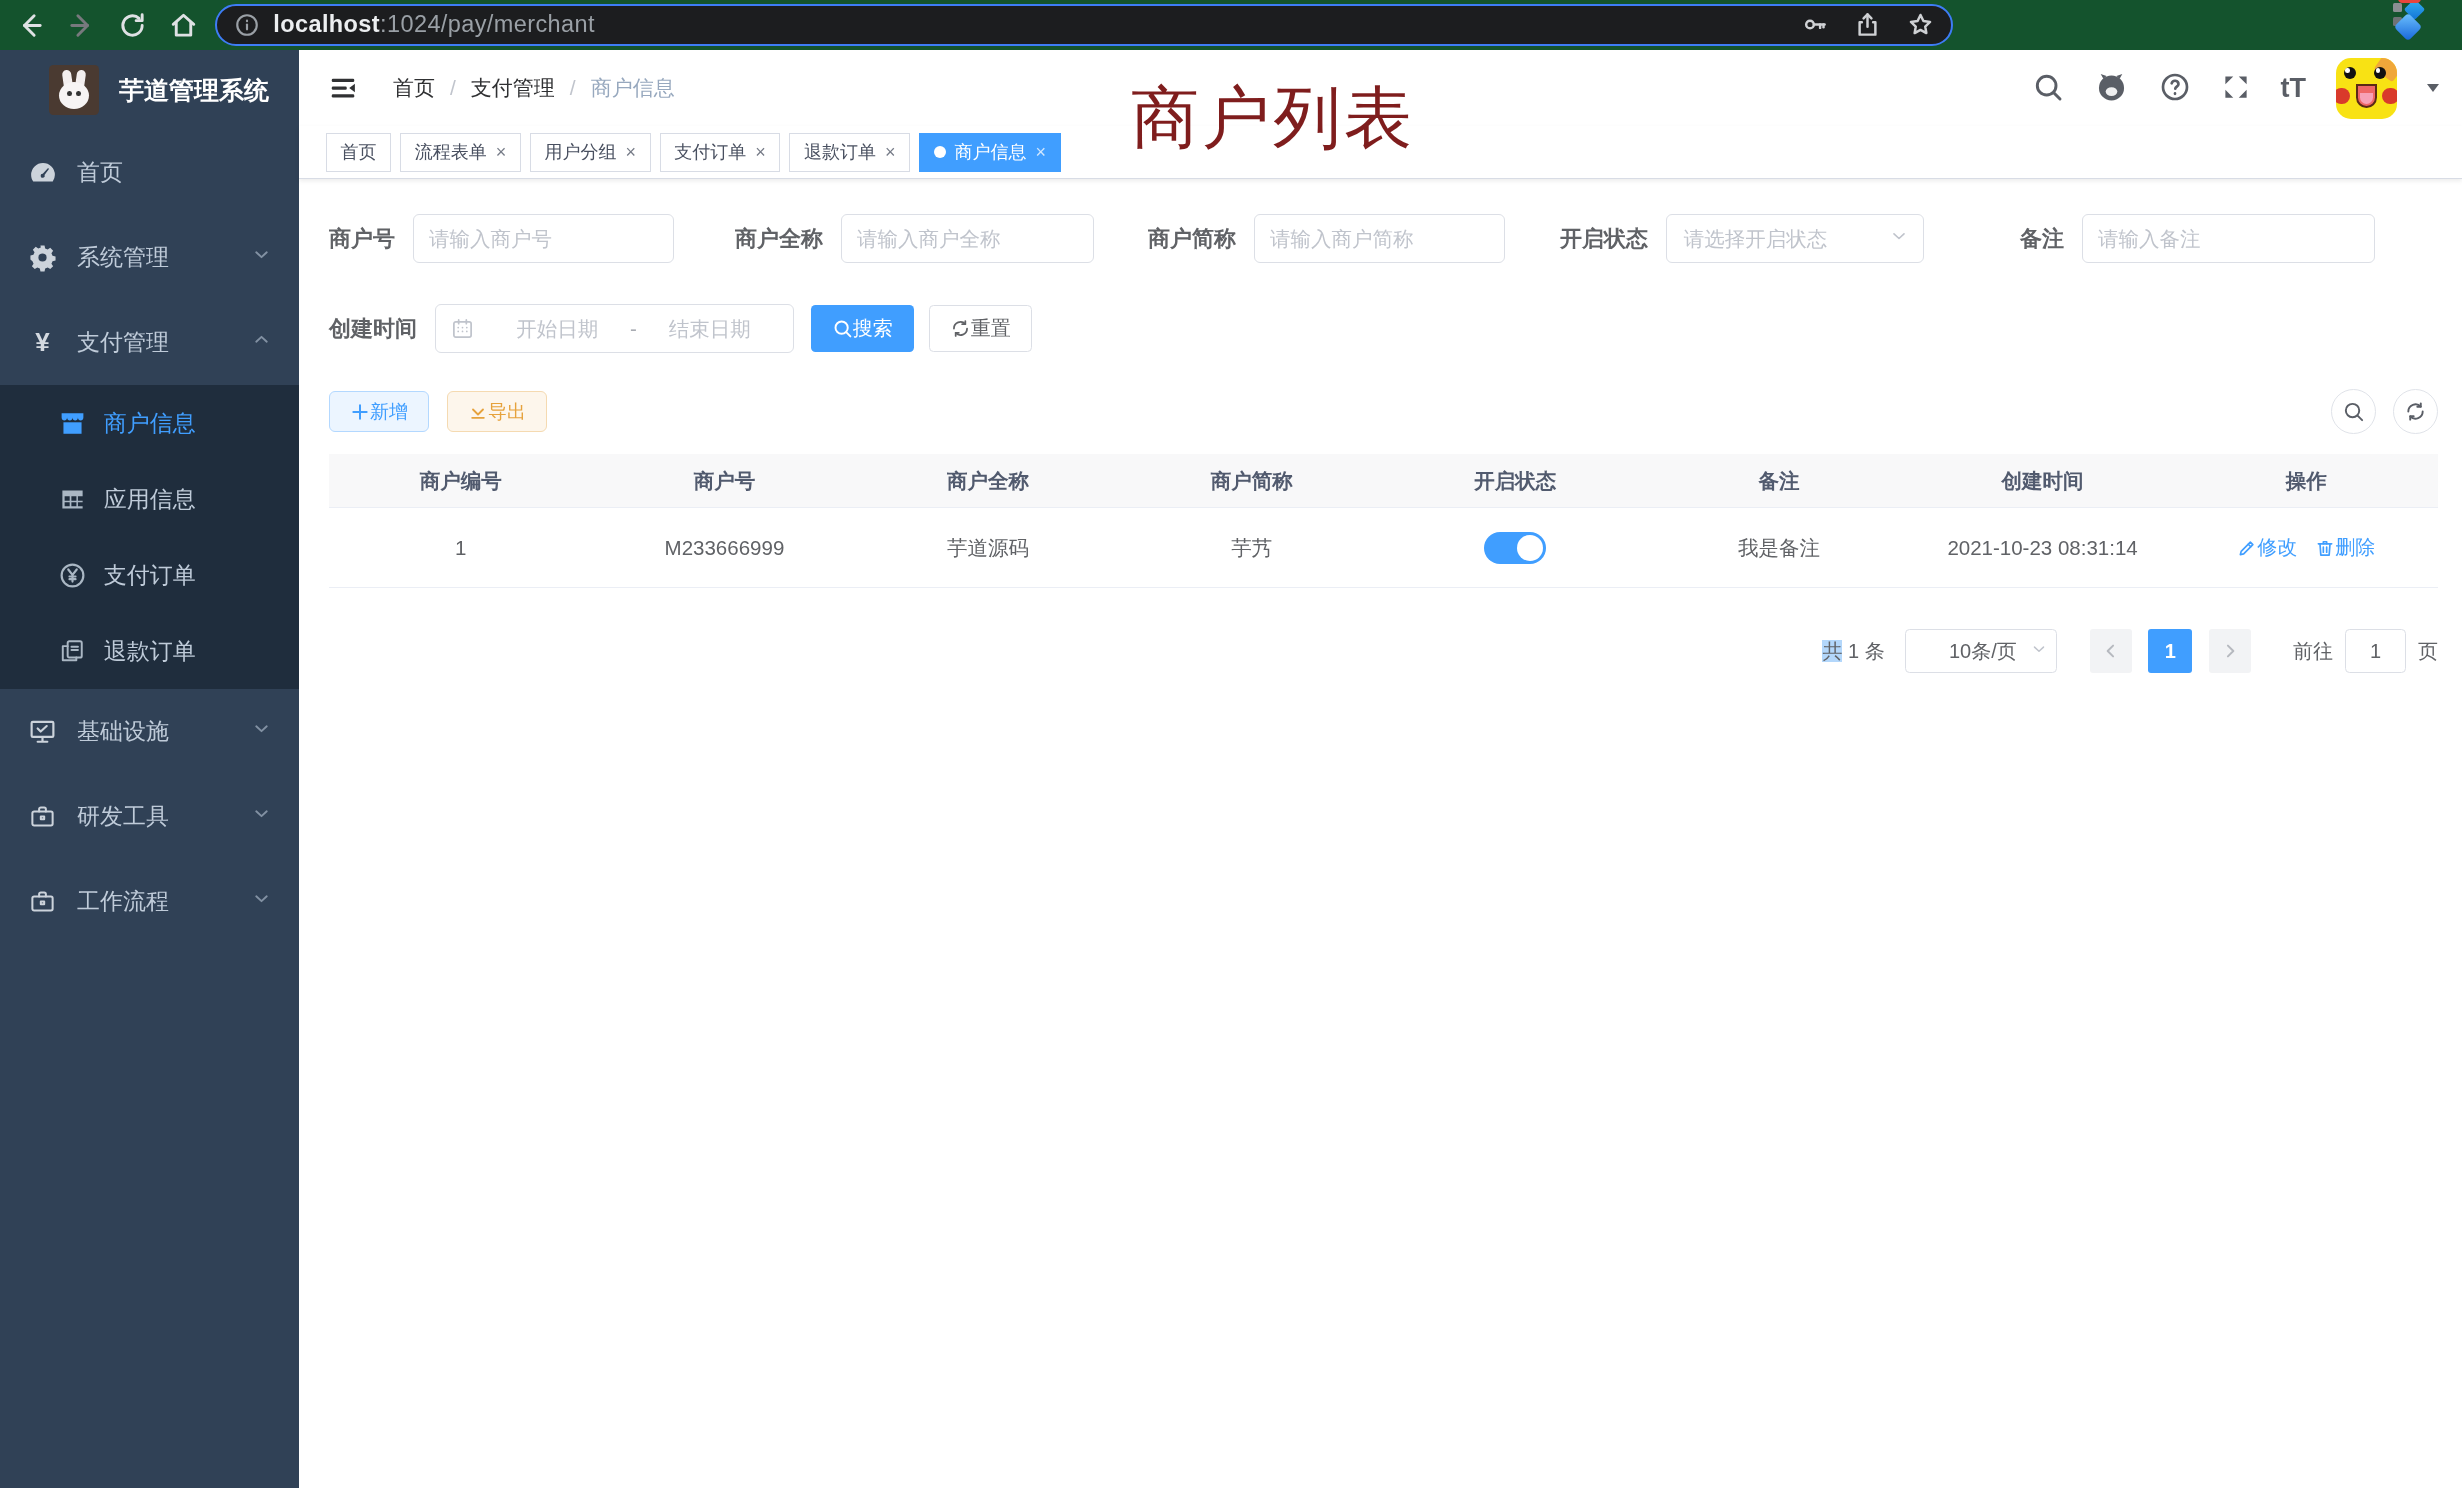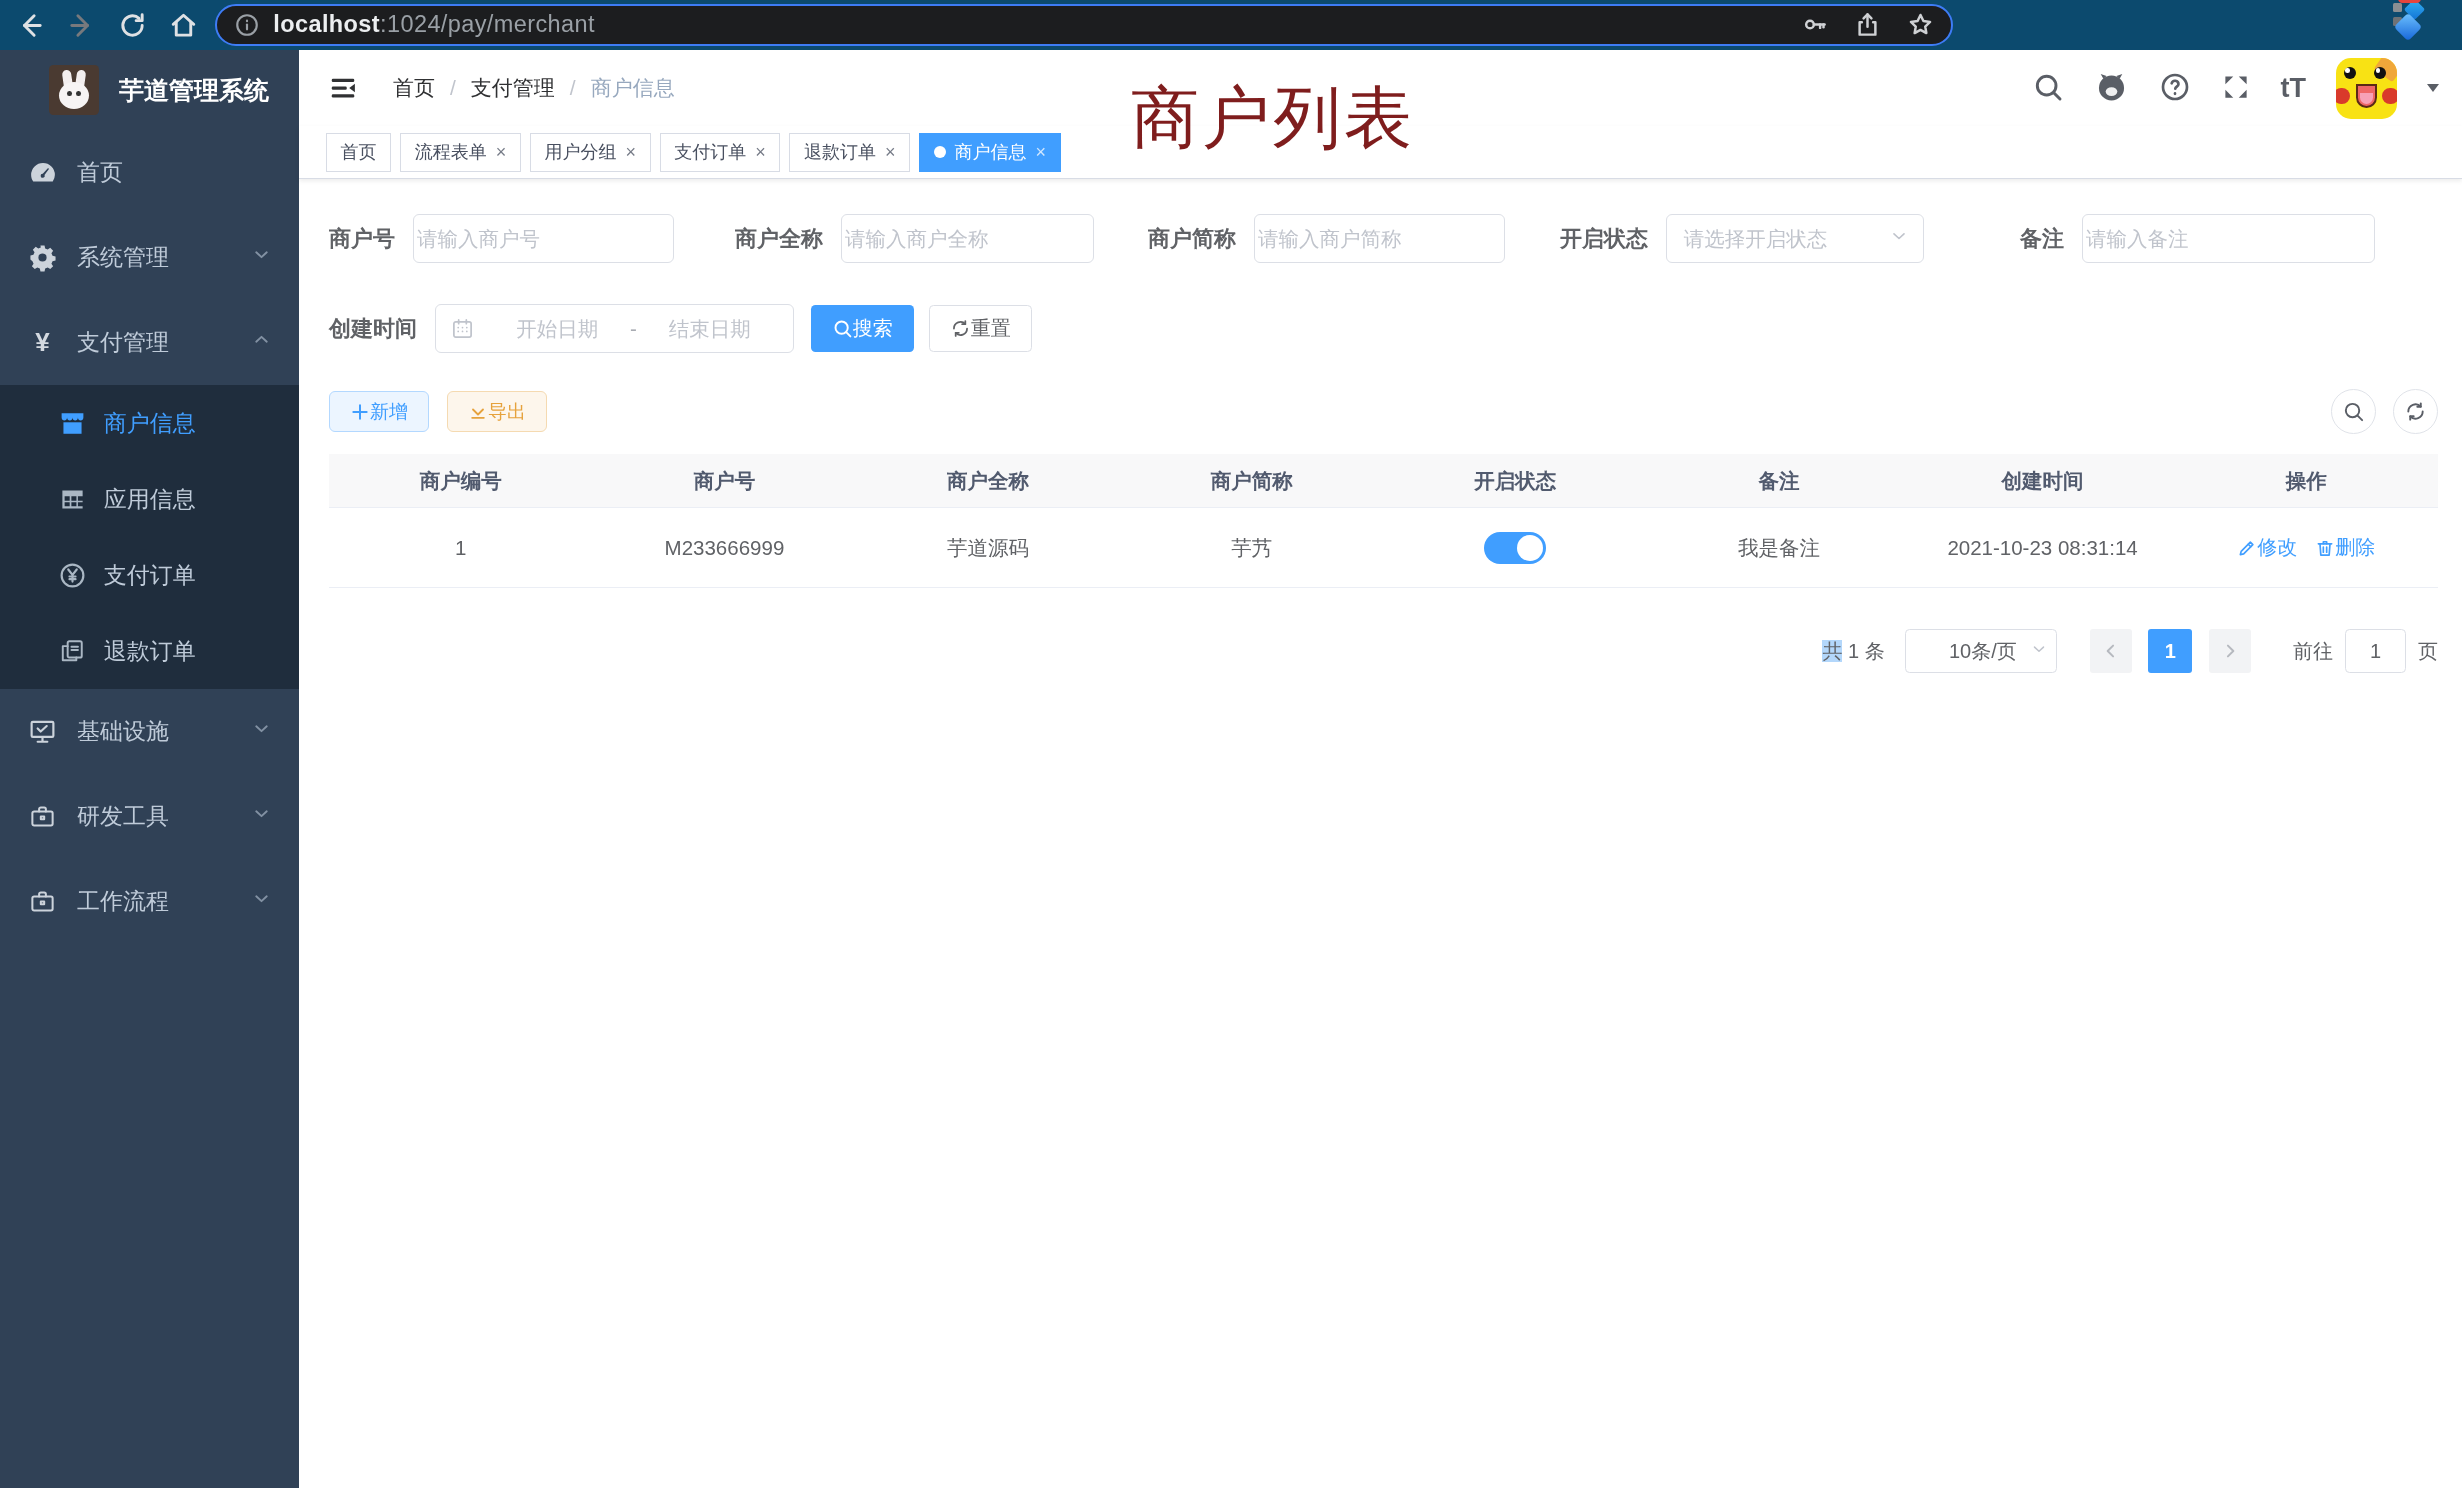--- a/index.html
+++ b/index.html
@@ -1,20 +1,20 @@
 <!DOCTYPE html>
 <html style="font-size:12px"><head>
 <meta charset="utf-8">
 <style>
   * { margin:0; padding:0; box-sizing:border-box; }
   body { font-family:"Liberation Sans","DejaVu Sans",sans-serif; background:#fff; }
   .screen { position:relative; width:2462px; height:1489px; background:#fff; overflow:hidden; }
 
   
-  .chrome { position:absolute; top:0; left:0; width:100%; height:50px; background:#0c4a6e; display:flex; align-items:center; }
+  .chrome { position:absolute; top:0; left:0; width:100%; height:50px; background:#14532d; display:flex; align-items:center; }
   .chrome svg { display:block; }
   .nav-btn { width:42px; height:42px; display:flex; align-items:center; justify-content:center; color:#dfe1e4; margin-left:9px; }
   .nav-btn.fwd { color:#77797d; }
   .urlbar { position:absolute; left:215px; top:3.8px; width:1738px; height:42px; border-radius:21px; background:#1c1d1f; border:2.3px solid #3e7cf6; display:flex; align-items:center; padding:0 16.7px; }
   .url-info { color:#9aa0a6; margin-right:13.6px; }
   .url-text { font-size:23.5px; letter-spacing:0.4px; }
   .url-host { color:#eceef0; font-weight:700; }
   .url-rest { color:#9aa0a6; }
   .urlbar-right { margin-left:auto; display:flex; align-items:center; gap:26px; color:#cfd1d4; }
   .ext-row { position:absolute; right:10.6px; top:0; height:50px; display:flex; align-items:center; gap:16.7px;flex-direction:column; }
@@ -85,21 +85,21 @@
   .tab.active { background:#409eff; border-color:#409eff; color:#fff; }
   .tab .dot { width:12px; height:12px; border-radius:50%; background:#fff; }
   .tab-close { font-size:18px; line-height:1; opacity:.75; }
 
   
   .content { flex:1; padding:35px 24px 0 30px; }
   .filter-row { display:flex; align-items:center; height:49px; }
   .row1 { margin-bottom:41px; }
   .f-item { display:flex; align-items:center; }
   .f-label { font-size:22px; font-weight:700; color:#606266; padding-right:18px; white-space:nowrap; }
-  .f-input { height:49px; border:1.5px solid #dcdfe6; border-radius:6px; font-size:20.5px; color:#606266; padding:0 3px; outline:none; background:#fff; font-family:inherit; }
+  .f-input { height:49px; border:1.5px solid #dcdfe6; border-radius:6px; font-size:20.5px; color:#606266; padding:0 15px; outline:none; background:#fff; font-family:inherit; }
   .f-input::placeholder { color:#c0c4cc; }
   .f-select { height:49px; border:1.5px solid #dcdfe6; border-radius:6px; display:flex; align-items:center; padding:0 13.6px 0 16.7px; color:#c0c4cc; font-size:20.5px; background:#fff; cursor:pointer; }
   .f-select .ph { flex:1; }
   .f-select .chev { color:#c0c4cc; }
   .daterange { width:359px; height:49px; border:1.5px solid #dcdfe6; border-radius:6px; display:flex; align-items:center; padding:0 15px; color:#c0c4cc; font-size:20.5px; background:#fff; }
   .daterange .cal { color:#c0c4cc; margin-right:15px; display:flex; }
   .daterange .ph { flex:1; text-align:center; }
   .daterange .sep { margin:0 4.5px; color:#a8abb2; }
   .btn { display:inline-flex; align-items:center; justify-content:center; border-radius:4.5px; cursor:pointer; font-family:inherit; white-space:nowrap; }
   .btn-search { height:47px; padding:0 21px; background:#409eff; color:#fff; font-size:20px; border:none; margin-left:16.7px; }

